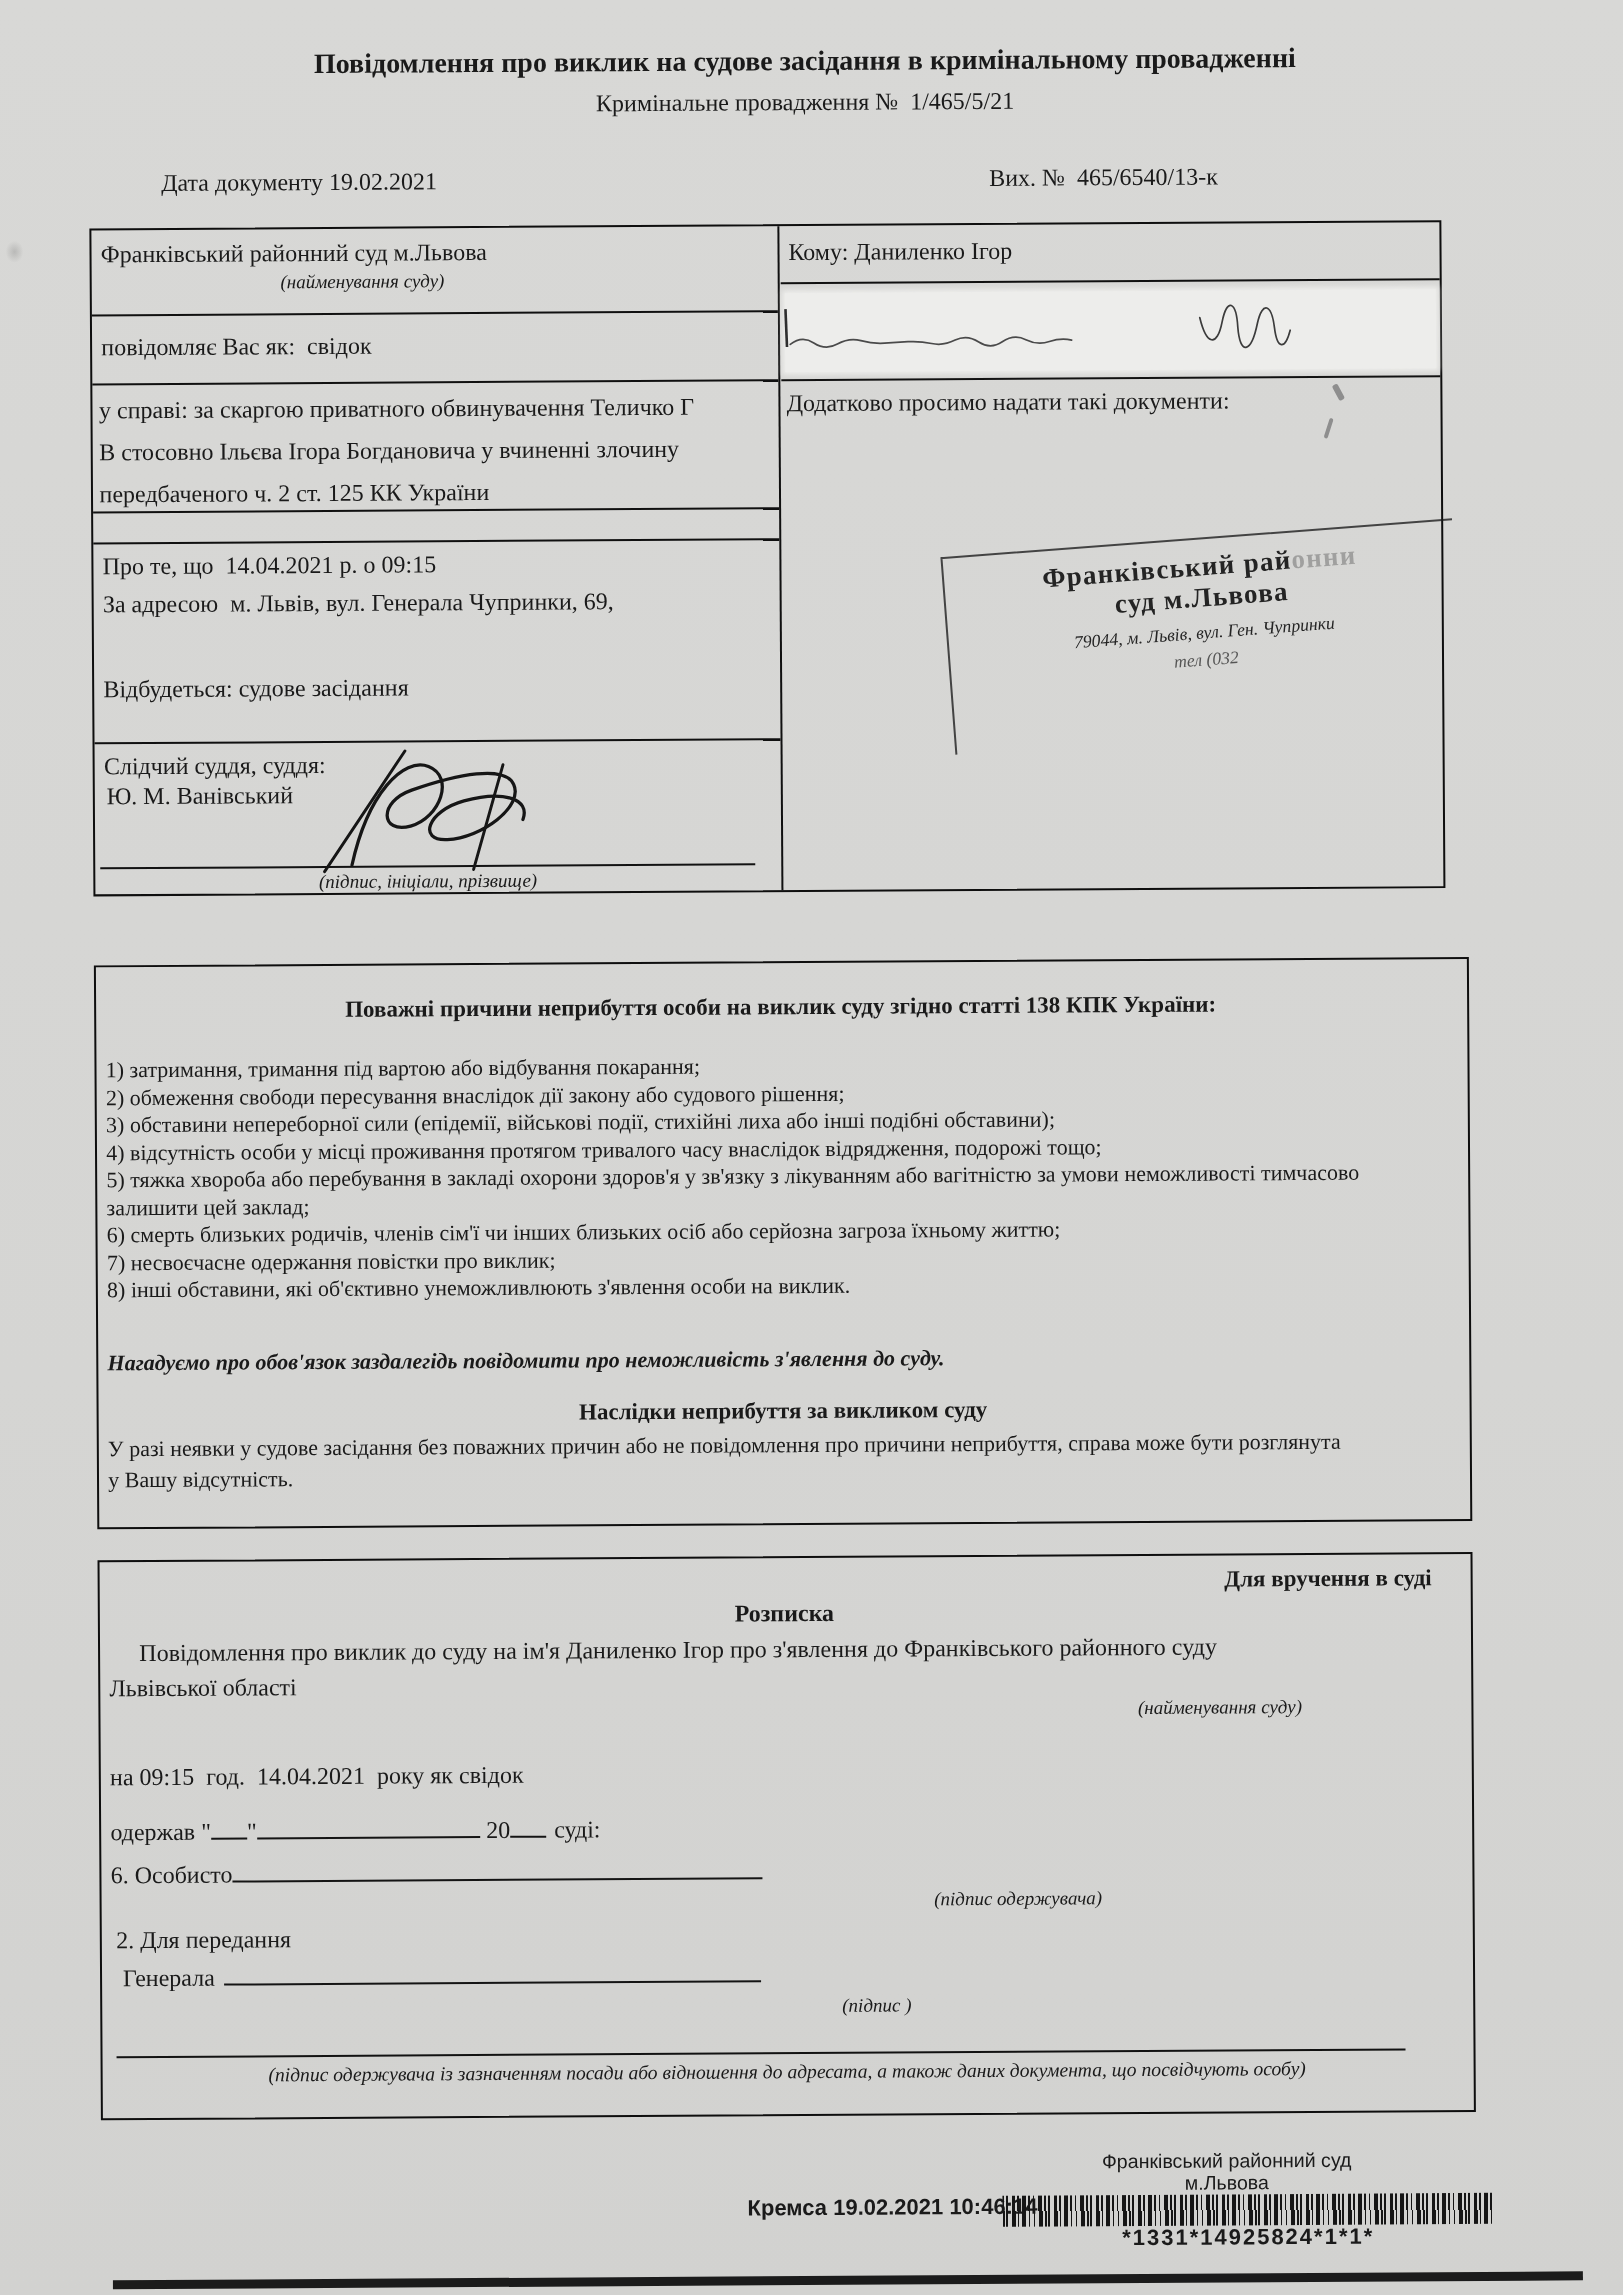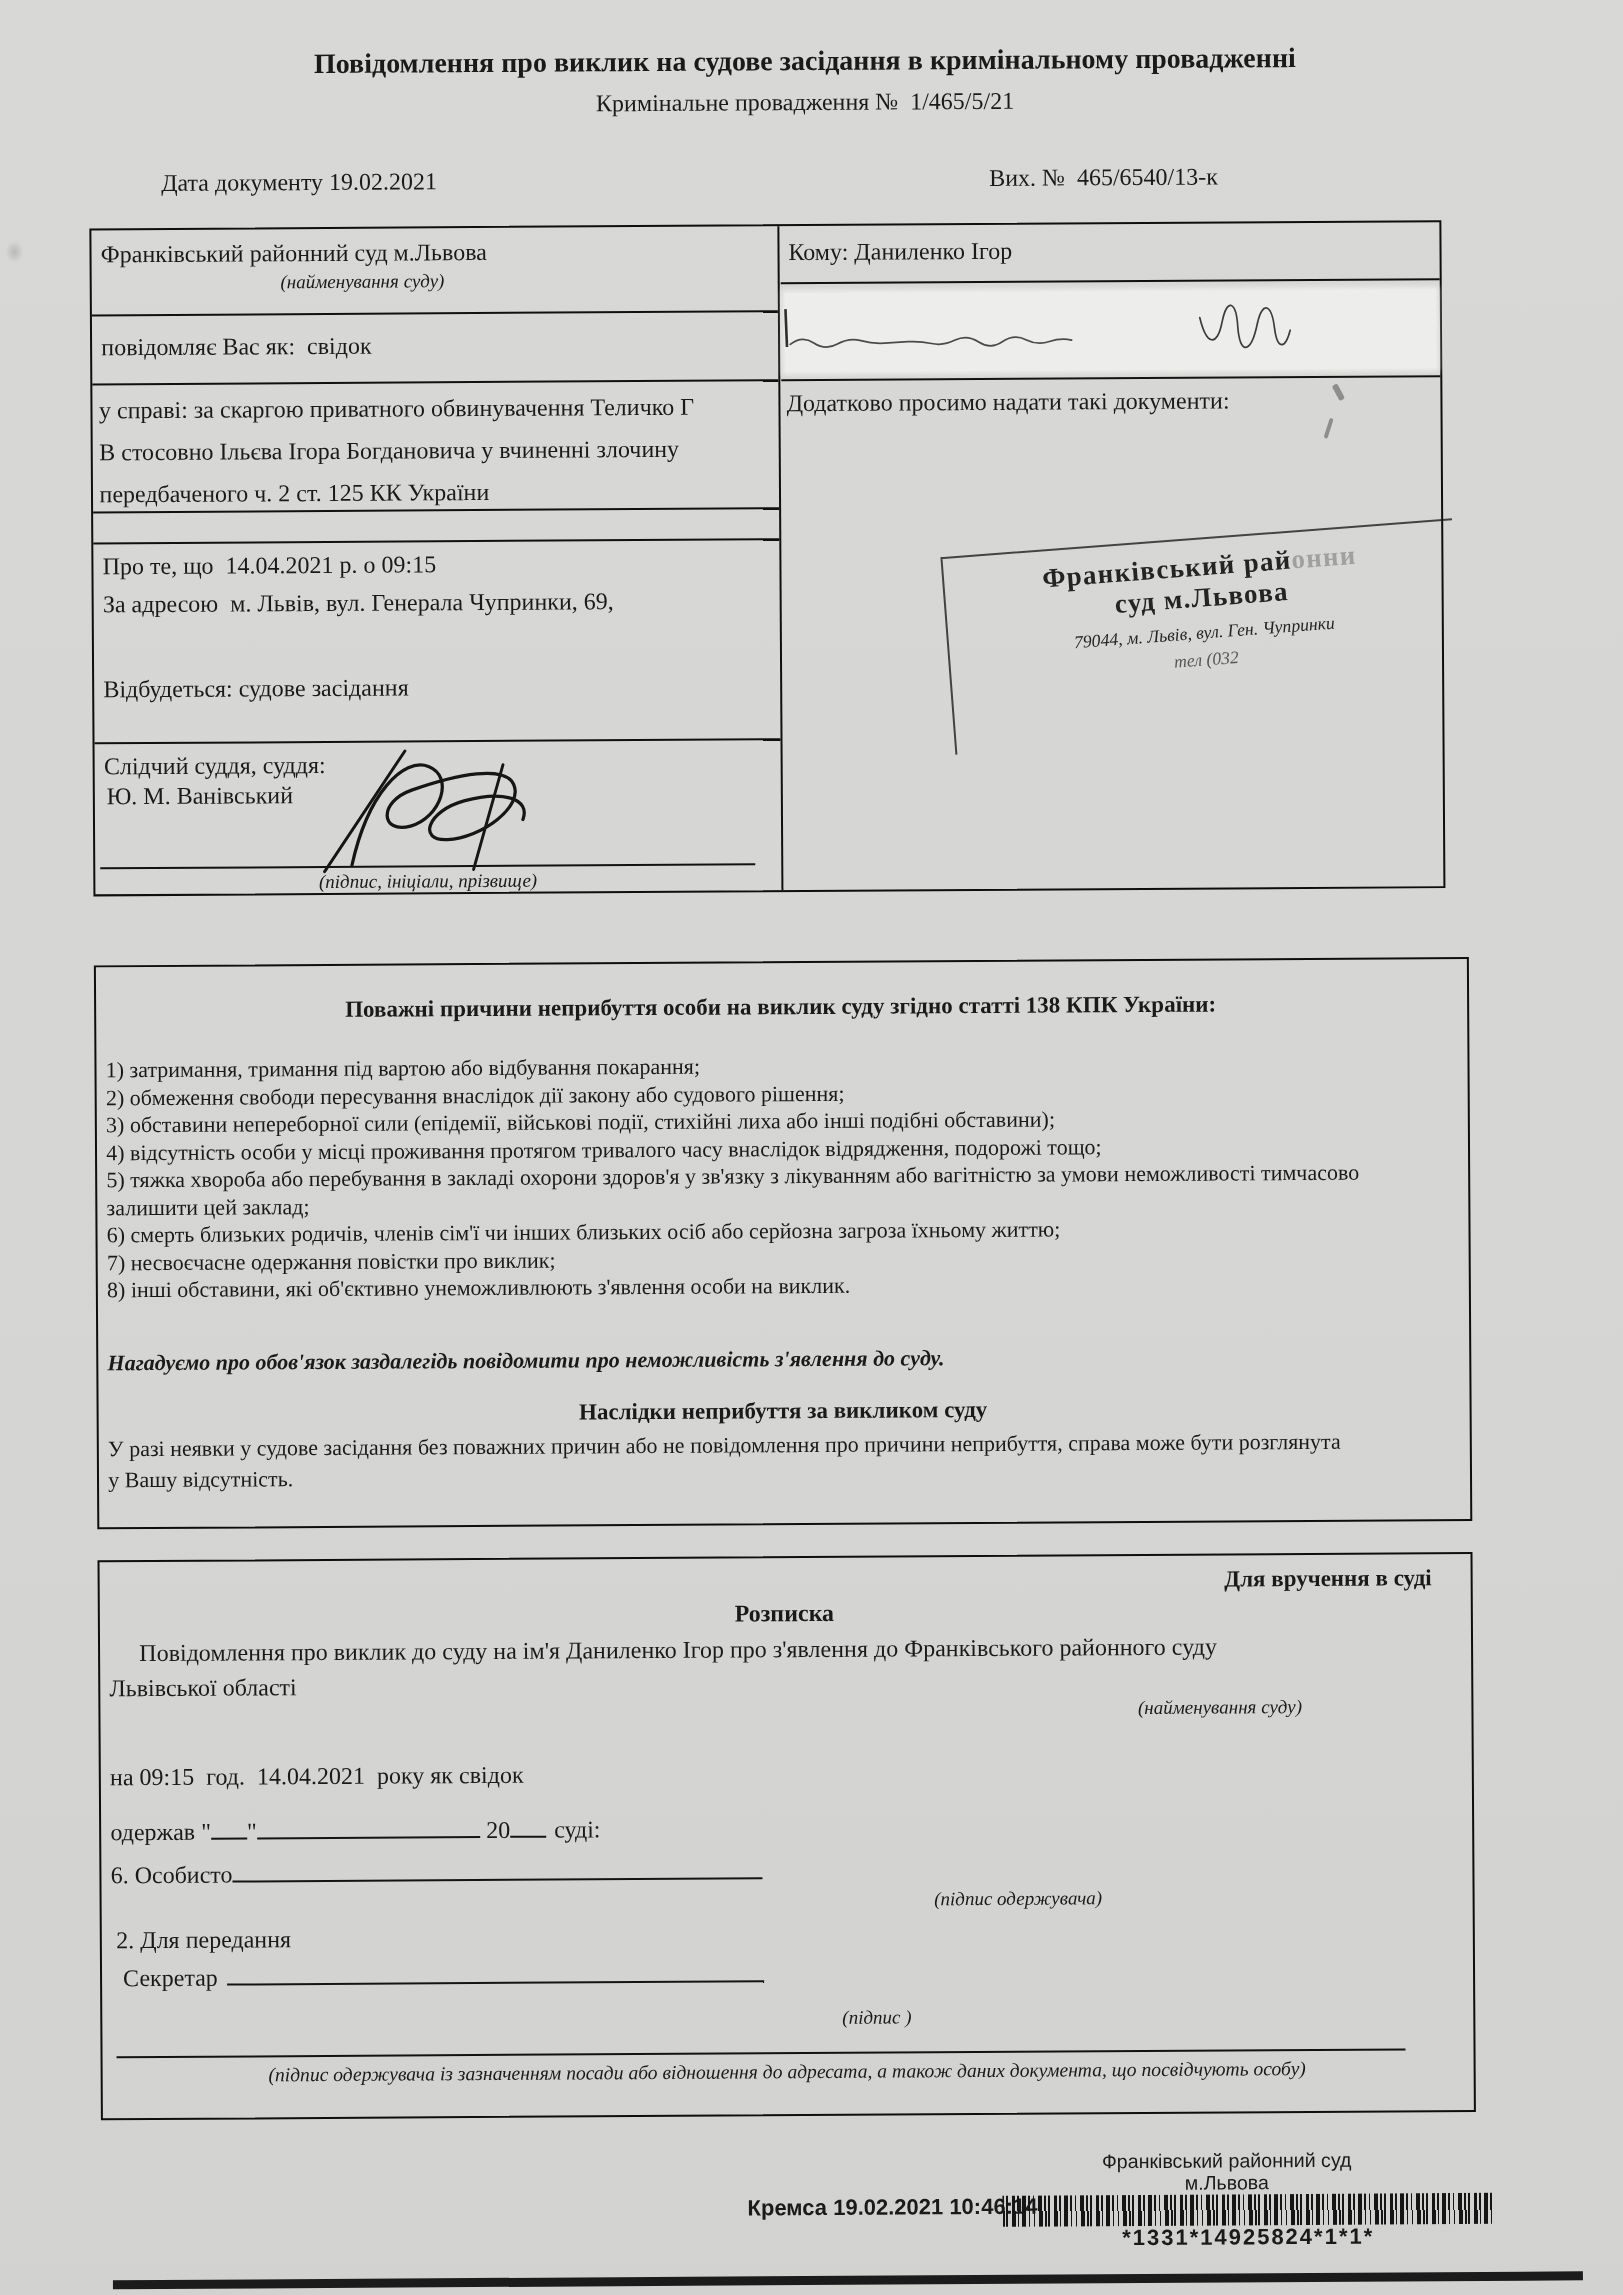--- a/index.html
+++ b/index.html
@@ -155,23 +155,23 @@
         <span class="pre">одержав "</span><span class="blank" style="width:36px;"></span><span class="pre">"</span><span class="blank" style="width:223px;"></span><span class="pre" style="margin-left:6.5px;">20</span><span class="blank" style="width:36px;"></span><span class="pre" style="margin-left:7.9px;">суді:</span>
       </div>
 
       <div class="abs t37" style="left:9.2px;top:298px;">
         <span class="pre">6. Особисто</span><span class="blank" style="width:530px;"></span>
       </div>
       <div class="abs cap center" style="left:753px;top:331px;width:327px;">(підпис одержувача)</div>
 
       <div class="abs pre t37" style="left:14.4px;top:363px;">2. Для передання</div>
       <div class="abs t37" style="left:21px;top:401px;">
-        <span class="pre">Секретар</span><span class="blank" style="width:537px;margin-left:9.2px;"></span>
+        <span class="pre">Генерала</span><span class="blank" style="width:537px;margin-left:9.2px;"></span>
       </div>
-      <div class="abs cap" style="left:740px;top:449px;">(підпис )</div>
+      <div class="abs cap" style="left:740px;top:437px;">(підпис )</div>
 
       <div class="abs" style="left:14.4px;top:494px;width:1289px;border-top:2px solid #121212;"></div>
       <div class="abs center" style="left:10.5px;top:503px;width:1348px;font-size:19.6px;font-style:italic;">(підпис одержувача із зазначенням посади або відношення до адресата, а також даних документа, що посвідчують особу)</div>
     </div>
 
     <div class="abs sans pre center" style="left:1024px;top:2152px;width:393px;font-size:19.6px;">Франківський районний суд</div>
     <div class="abs sans pre center" style="left:1024px;top:2174px;width:393px;font-size:19.6px;">м.Львова</div>
     <div class="abs sans pre" style="left:741px;top:2195px;font-size:22px;font-weight:600;">Кремса 19.02.2021 10:46:14</div>
     <div class="abs barcode" style="left:996px;top:2197px;width:491px;height:31px;"></div>
     <div class="abs sans pre center" style="left:996px;top:2227px;width:491px;font-size:22px;letter-spacing:2px;font-weight:600;">*1331*14925824*1*1*</div>

